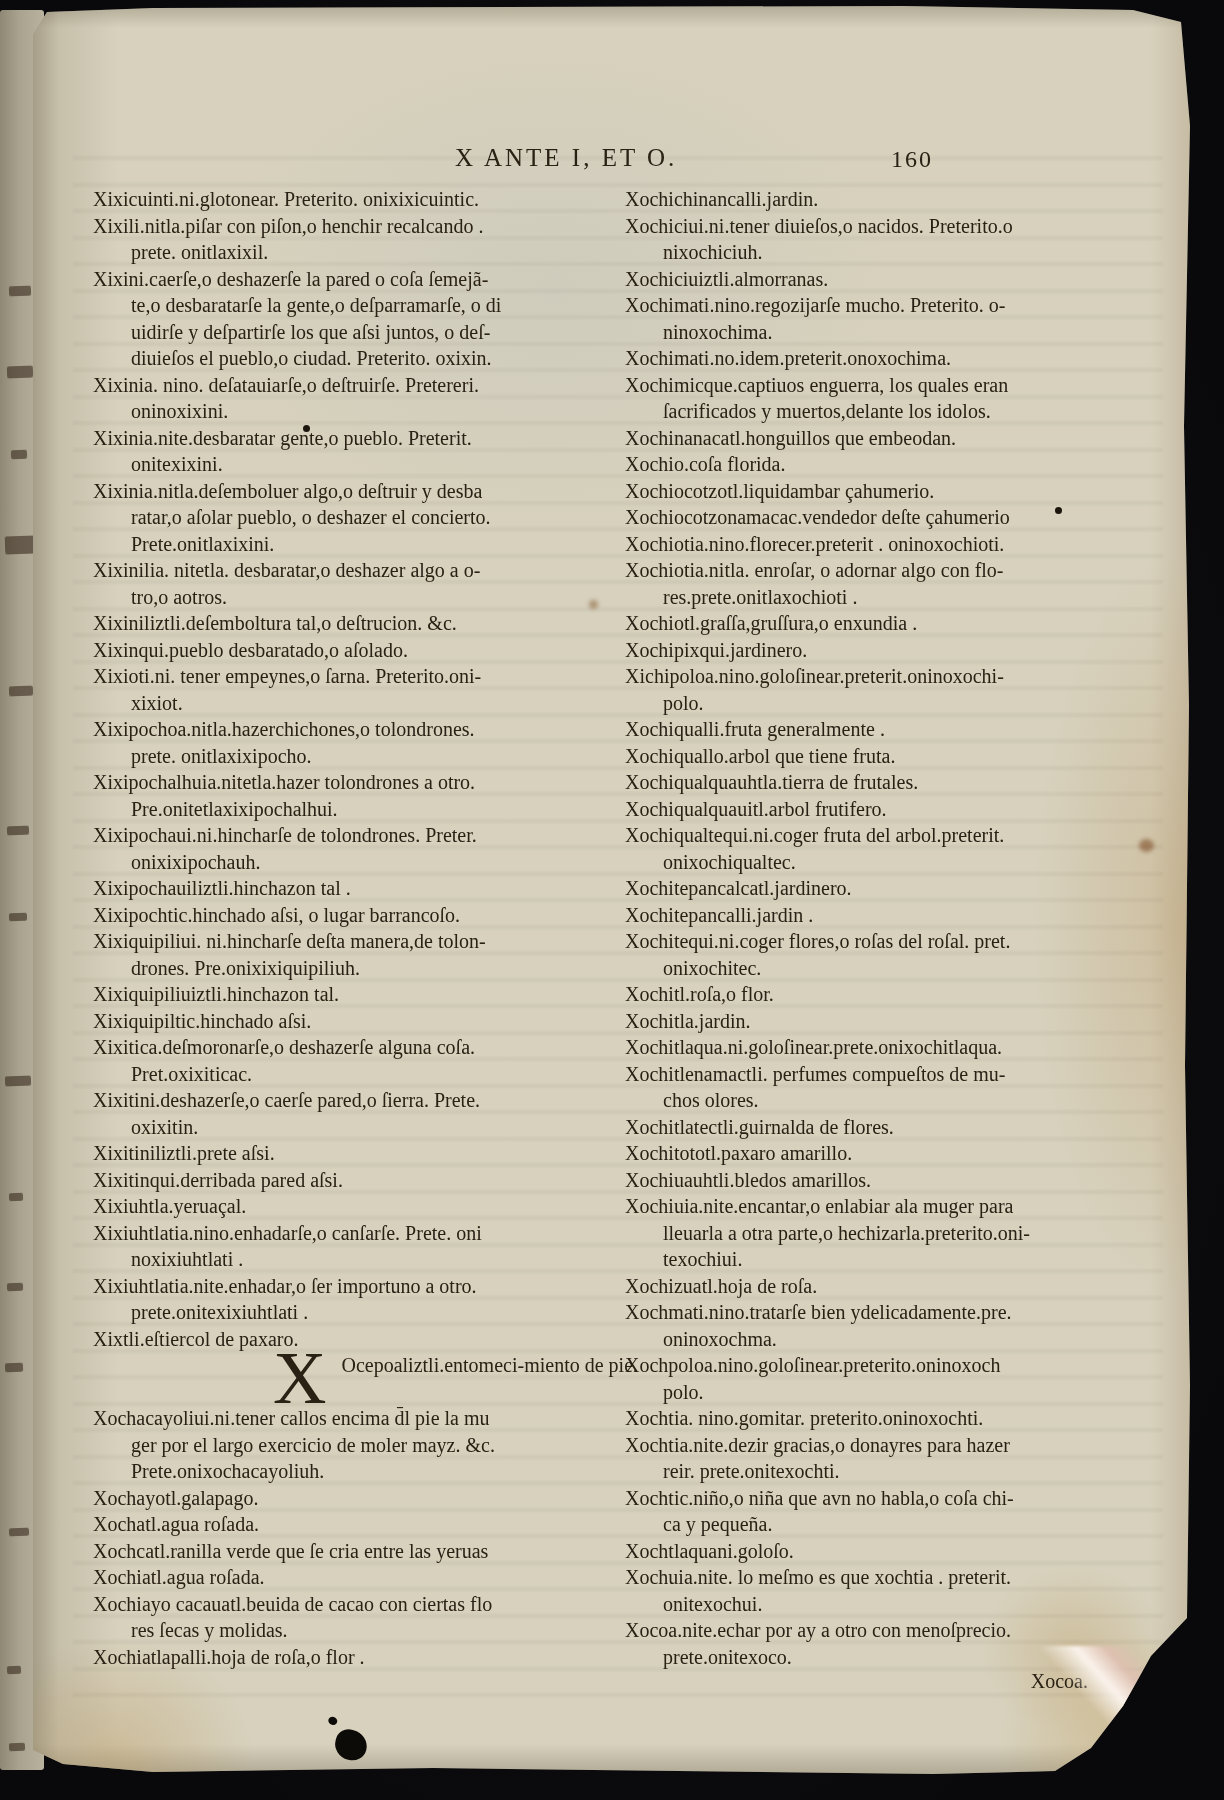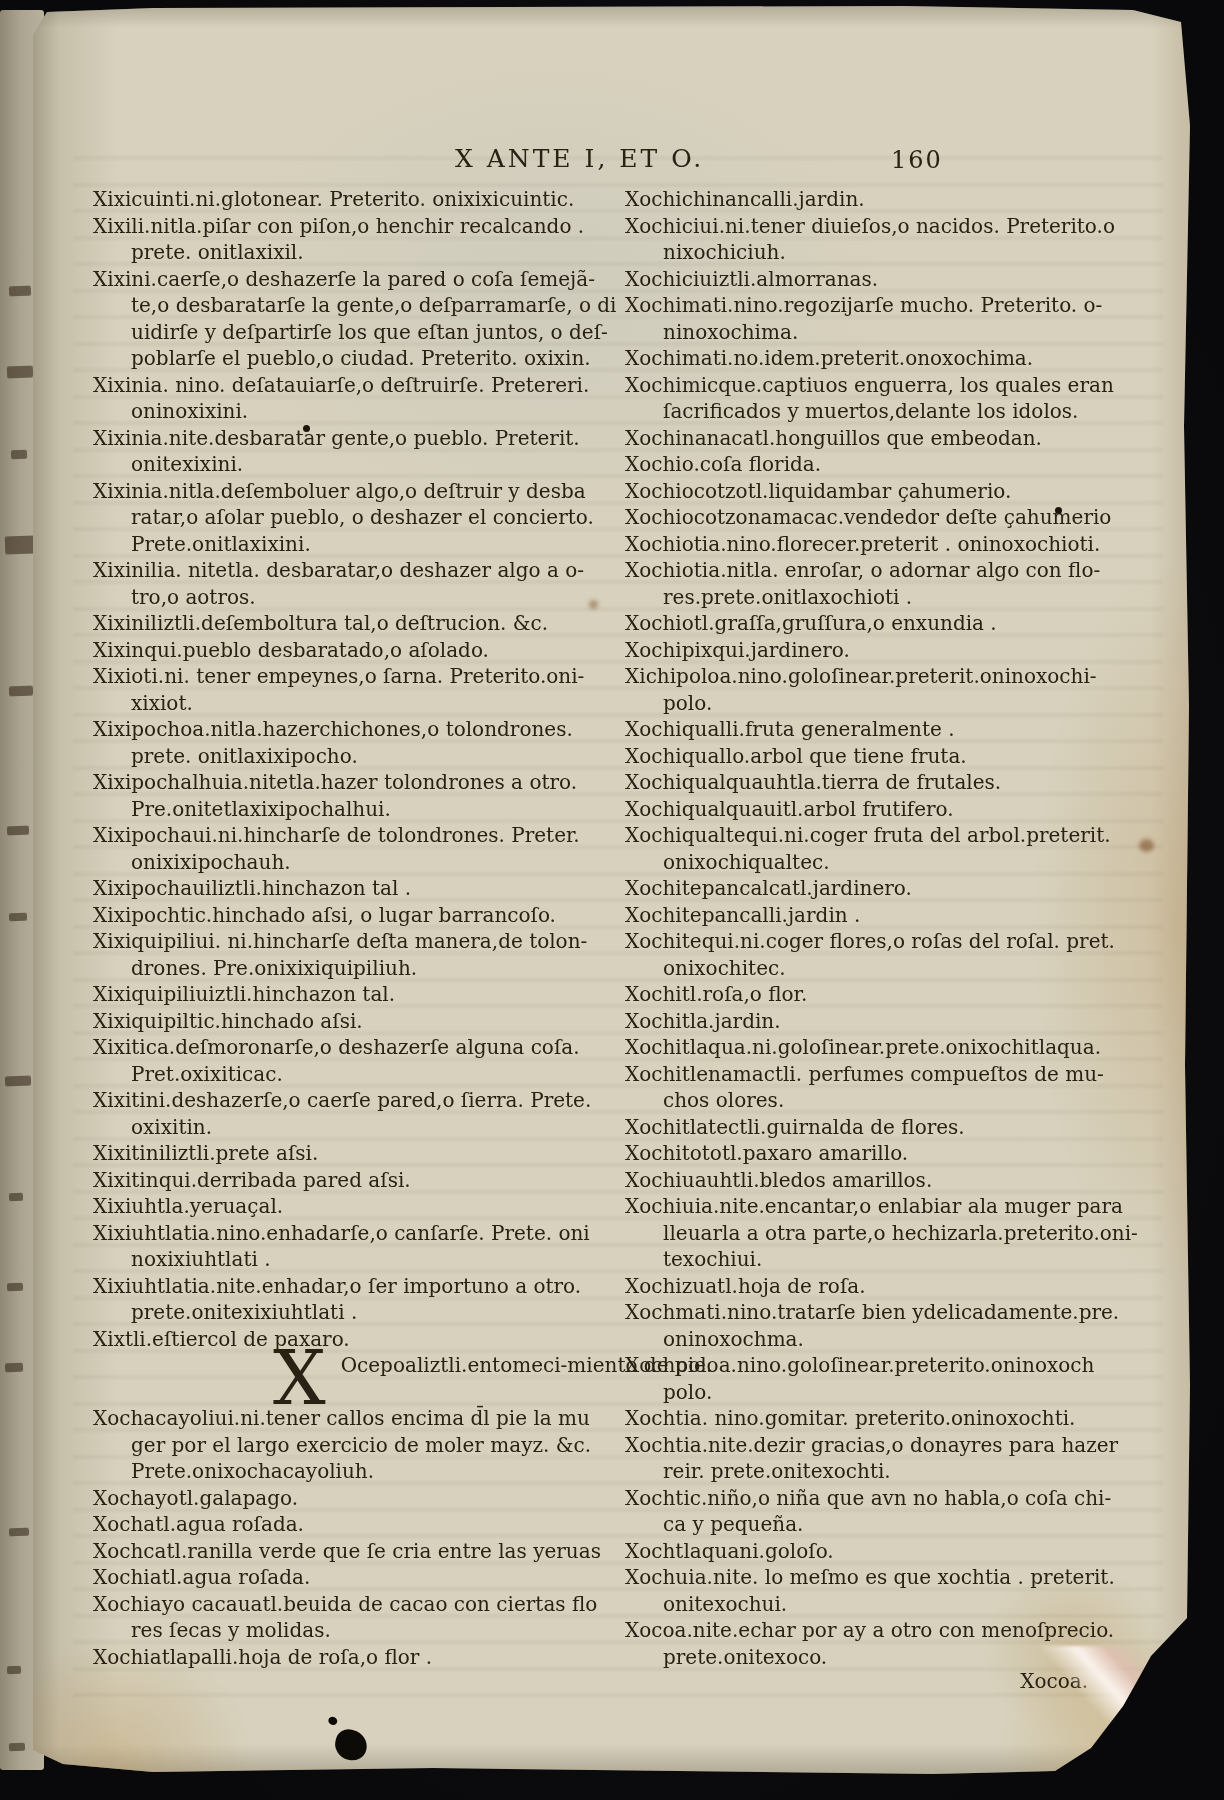--- a/index.html
+++ b/index.html
@@ -1,20 +1,20 @@
 <!DOCTYPE html>
 <html><head>
 <meta charset="utf-8">
 <style>
   html,body{margin:0;padding:0;}
   body{width:1224px;height:1800px;overflow:hidden;background:#0b0b0d;
        font-family:"DejaVu Serif", serif;}
   .stage{position:relative;width:1224px;height:1800px;
          background:
-           radial-gradient(60% 60% at 50% 50%, #121215 0%, #09090b 100%);}
+           radial-gradient(60% 60% at 50% 50%, #121215 0%, #09090b 100%); font-family: Liberation Serif, serif;}
   
   .under-strip{position:absolute;left:0;top:10px;width:44px;height:1760px;
       background:linear-gradient(90deg,#8f8875 0,#aaa390 45%,#b9b29f 100%);
       border-radius:3px;}
   .frag{position:absolute;background:rgba(55,42,28,.6);border-radius:2px;
         filter:blur(.7px);transform:rotate(-2deg);}
   
   .page{position:absolute;left:33px;top:6px;width:1157px;height:1768px;
     color:#2a2115;
     background:
@@ -103,22 +103,22 @@
         <div class="entry">
           <div class="ln first">Xixicuinti.ni.glotonear. Preterito. onixixicuintic.</div>
         </div>
         <div class="entry">
           <div class="ln first">Xixili.nitla.piſar con piſon,o henchir recalcando .</div>
           <div class="ln cont">prete. onitlaxixil.</div>
         </div>
         <div class="entry">
           <div class="ln first">Xixini.caerſe,o deshazerſe la pared o coſa ſemejã-</div>
           <div class="ln cont">te,o desbaratarſe la gente,o deſparramarſe, o di</div>
-          <div class="ln cont">uidirſe y deſpartirſe los que eſtan juntos, o deſ-</div>
-          <div class="ln cont">poblarſe el pueblo,o ciudad. Preterito. oxixin.</div>
+          <div class="ln cont">uidirſe y deſpartirſe los que aſsi juntos, o deſ-</div>
+          <div class="ln cont">diuieſos el pueblo,o ciudad. Preterito. oxixin.</div>
         </div>
         <div class="entry">
           <div class="ln first">Xixinia. nino. deſatauiarſe,o deſtruirſe. Pretereri.</div>
           <div class="ln cont">oninoxixini.</div>
         </div>
         <div class="entry">
           <div class="ln first">Xixinia.nite.desbaratar gente,o pueblo. Preterit.</div>
           <div class="ln cont">onitexixini.</div>
         </div>
         <div class="entry">

